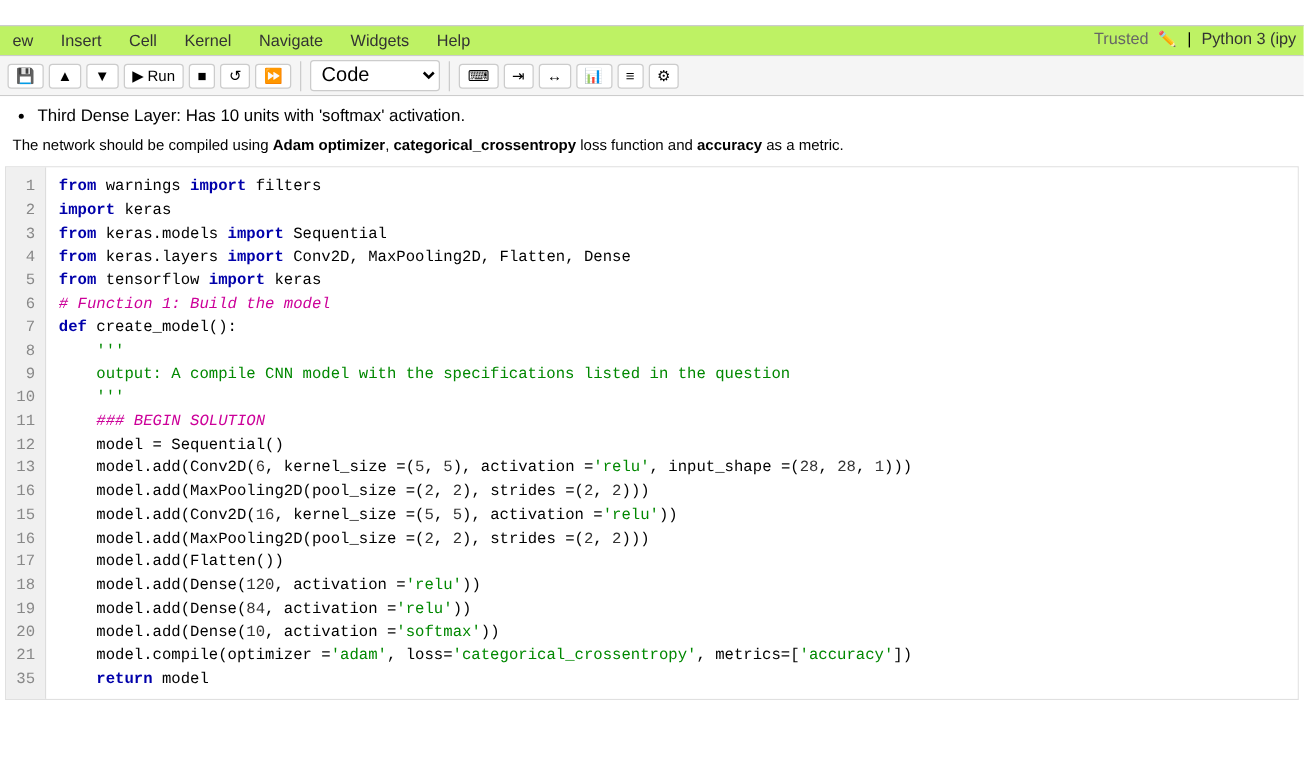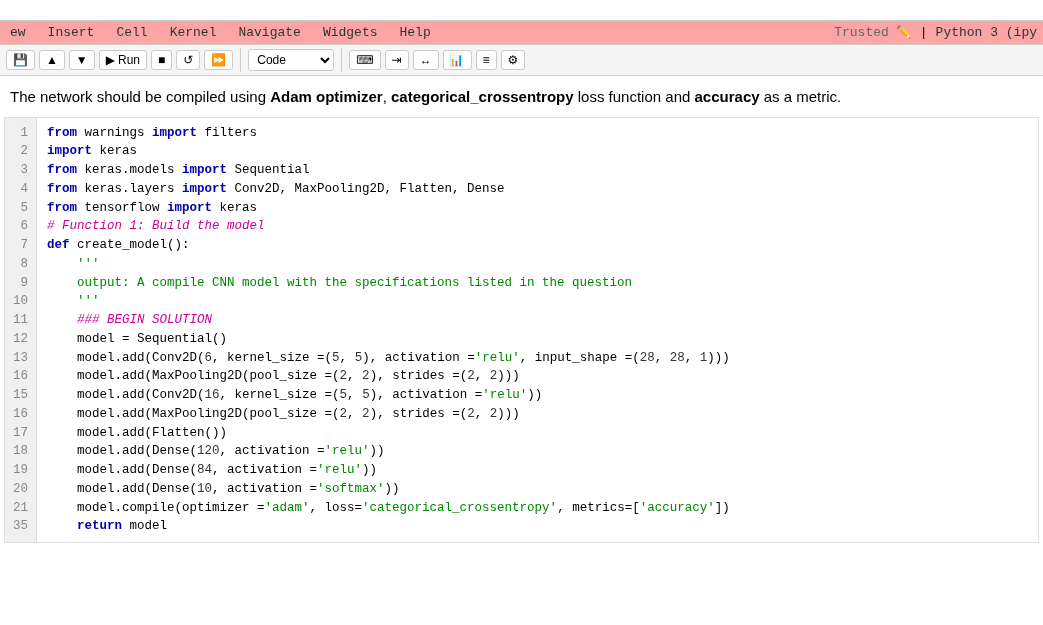--- a/index.html
+++ b/index.html
@@ -30,28 +30,27 @@
       font-style: italic;
     }
 
     .question-subtitle u {
       text-decoration: underline;
     }
 
     
     .notebook-menu-bar {
       display: flex;
-      align-items: center;
-      background: #fca5a5;
+      align-items: flex-start;
+      background: #bef264;
       border-top: 1px solid #ccc;
       border-bottom: 1px solid #ccc;
       padding: 2px 6px;
       font-size: 13px;
       justify-content: space-between;
-      font-family: Liberation Mono, monospace;
     }
 
     .menu-items {
       display: flex;
       gap: 14px;
     }
 
     .menu-item {
       cursor: pointer;
       padding: 2px 4px;
@@ -102,40 +101,40 @@
       height: 24px;
       background: #ccc;
       margin: 0 3px;
     }
 
     .cell-type-select {
       border: 1px solid #ccc;
       background: #fff;
       border-radius: 3px;
       padding: 2px 4px;
-      font-size: 12px;
+      font-size: 16px;
       cursor: pointer;
     }
 
     
     .description-area {
       padding: 6px 10px;
       font-size: 13.5px;
       line-height: 1.5;
       background: #fff;
     }
 
     .description-area li {
       margin-left: 20px;
       margin-bottom: 4px;
     }
 
     .description-text {
       margin-top: 4px;
-      font-size: 15px;
+      font-size: 12px;
     }
 
     
     .code-container {
       border: 1px solid #e0e0e0;
       margin: 2px 4px;
       background: #f8f8f8;
     }
 
     .code-cell {
@@ -222,20 +221,23 @@
   <div class="toolbar-separator"></div>
   <button class="toolbar-btn">⌨</button>
   <button class="toolbar-btn">⇥</button>
   <button class="toolbar-btn">↔</button>
   <button class="toolbar-btn">📊</button>
   <button class="toolbar-btn">≡</button>
   <button class="toolbar-btn">⚙</button>
 </div>
 
 <div class="description-area">
+  <ul>
+    <li>Third Dense Layer: Has 10 units with 'softmax' activation.</li>
+  </ul>
   <p class="description-text">
     <span>The network should be compiled using </span><strong>Adam optimizer</strong><span>, </span><strong>categorical_crossentropy</strong><span> loss function and </span><strong>accuracy</strong><span> as a metric.</span>
   </p>
 </div>
 
 <div class="code-container">
   <div class="code-cell">
     <div class="line-numbers">
       <div>1</div>
         <div>2</div>

